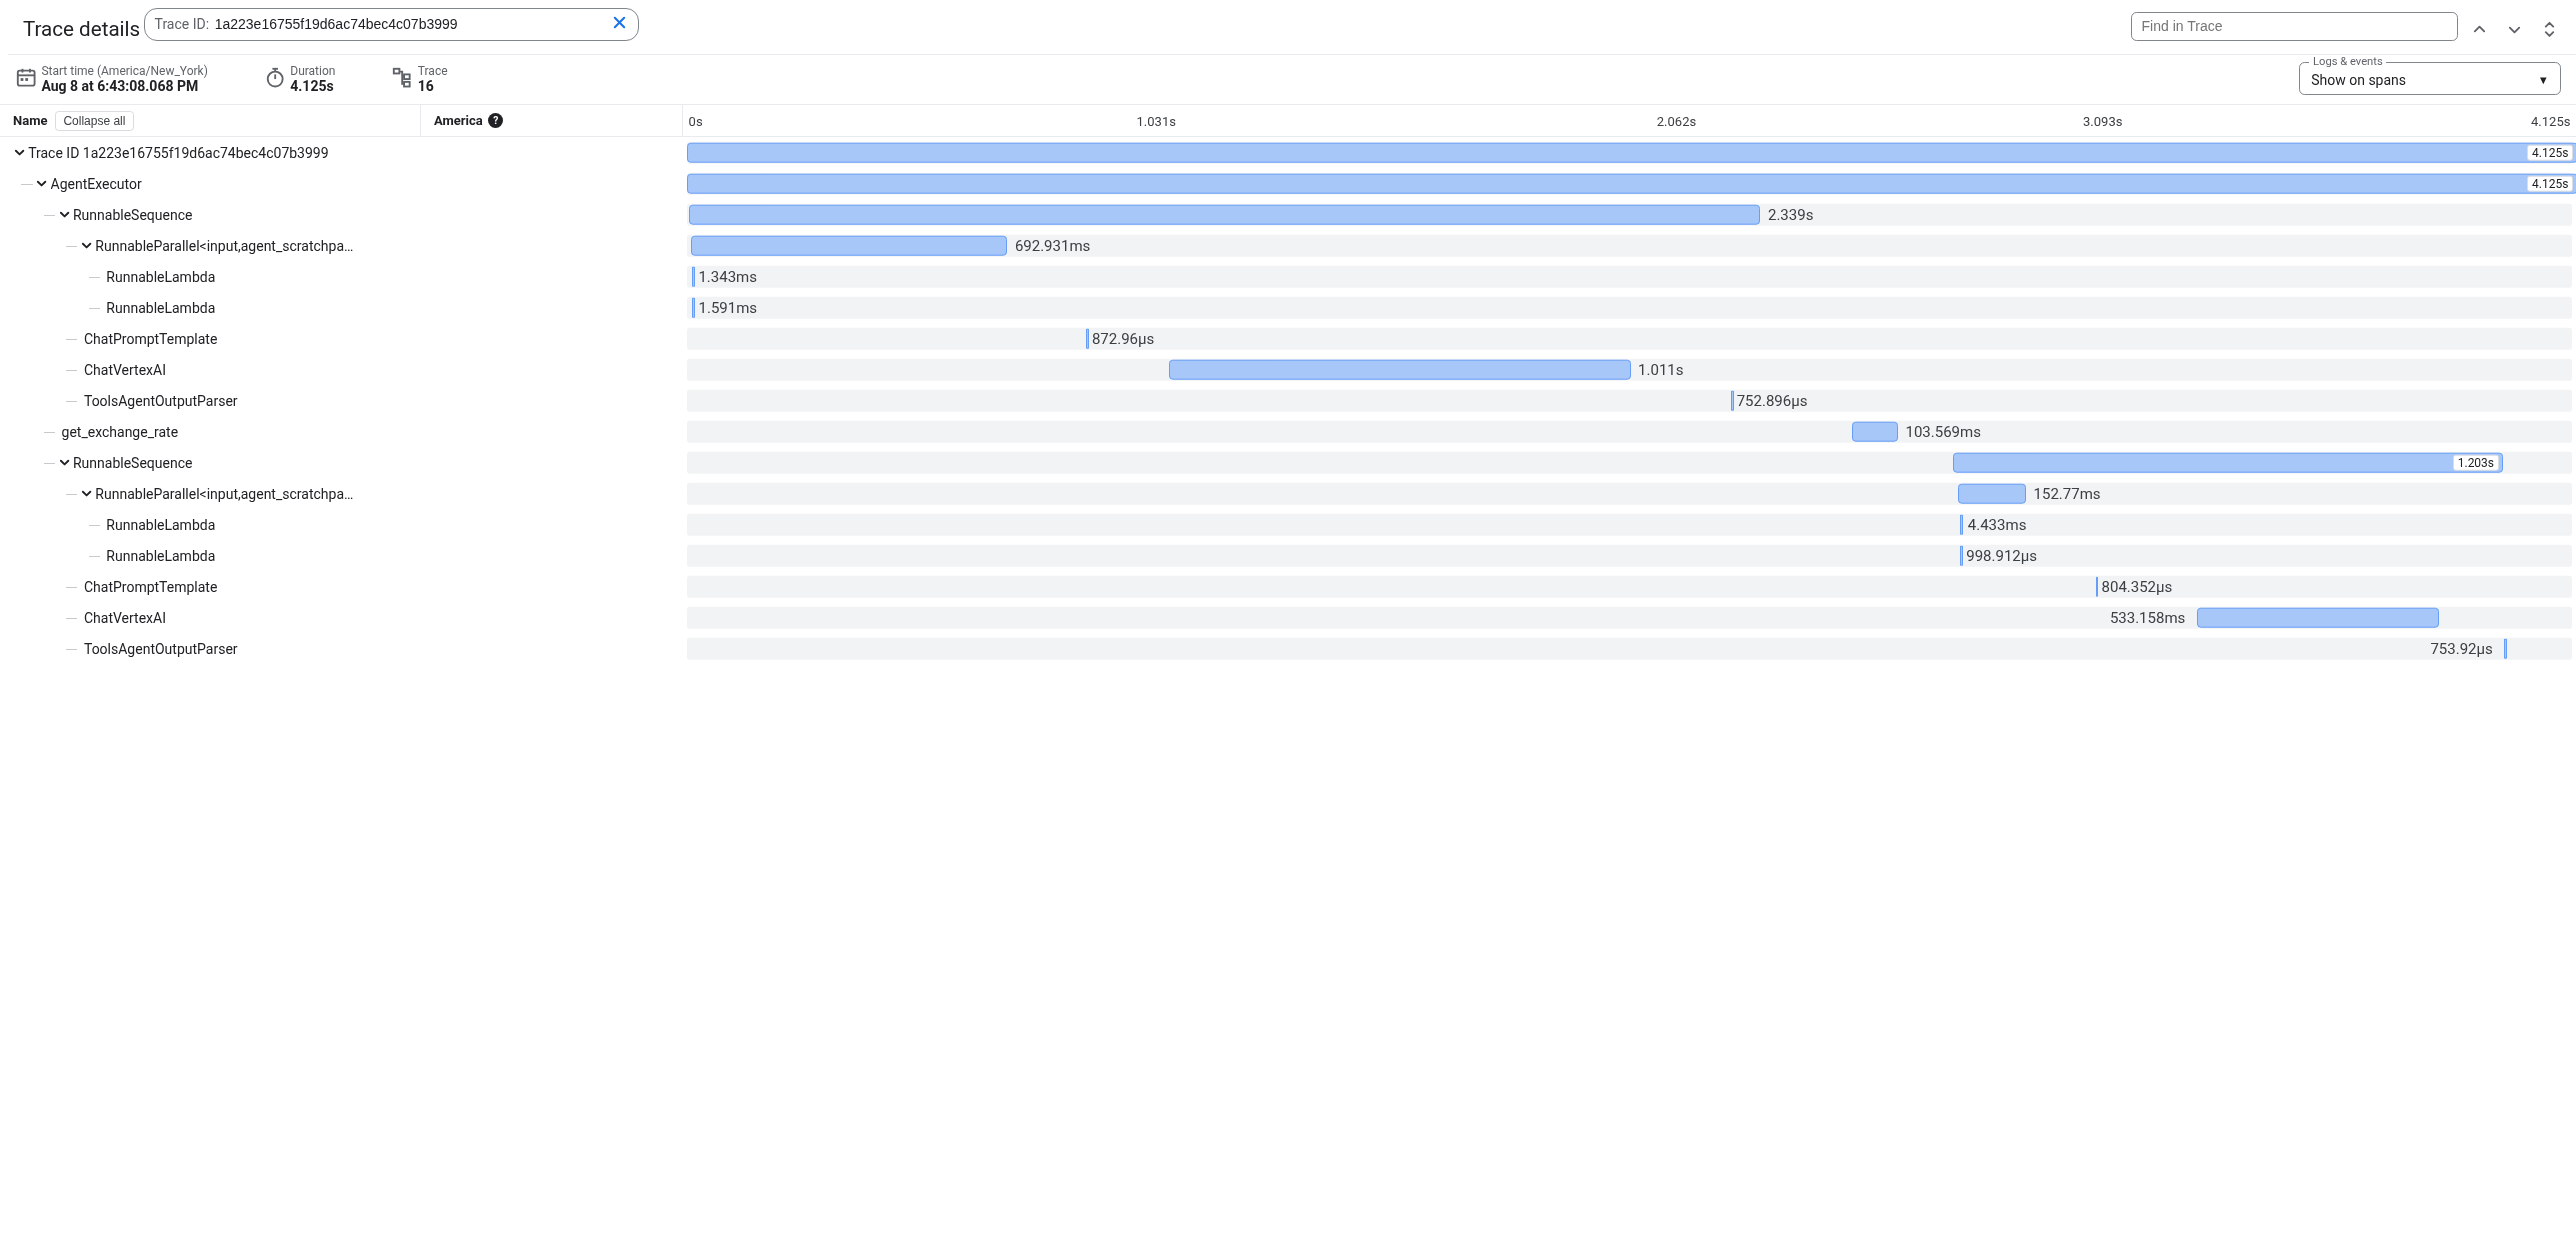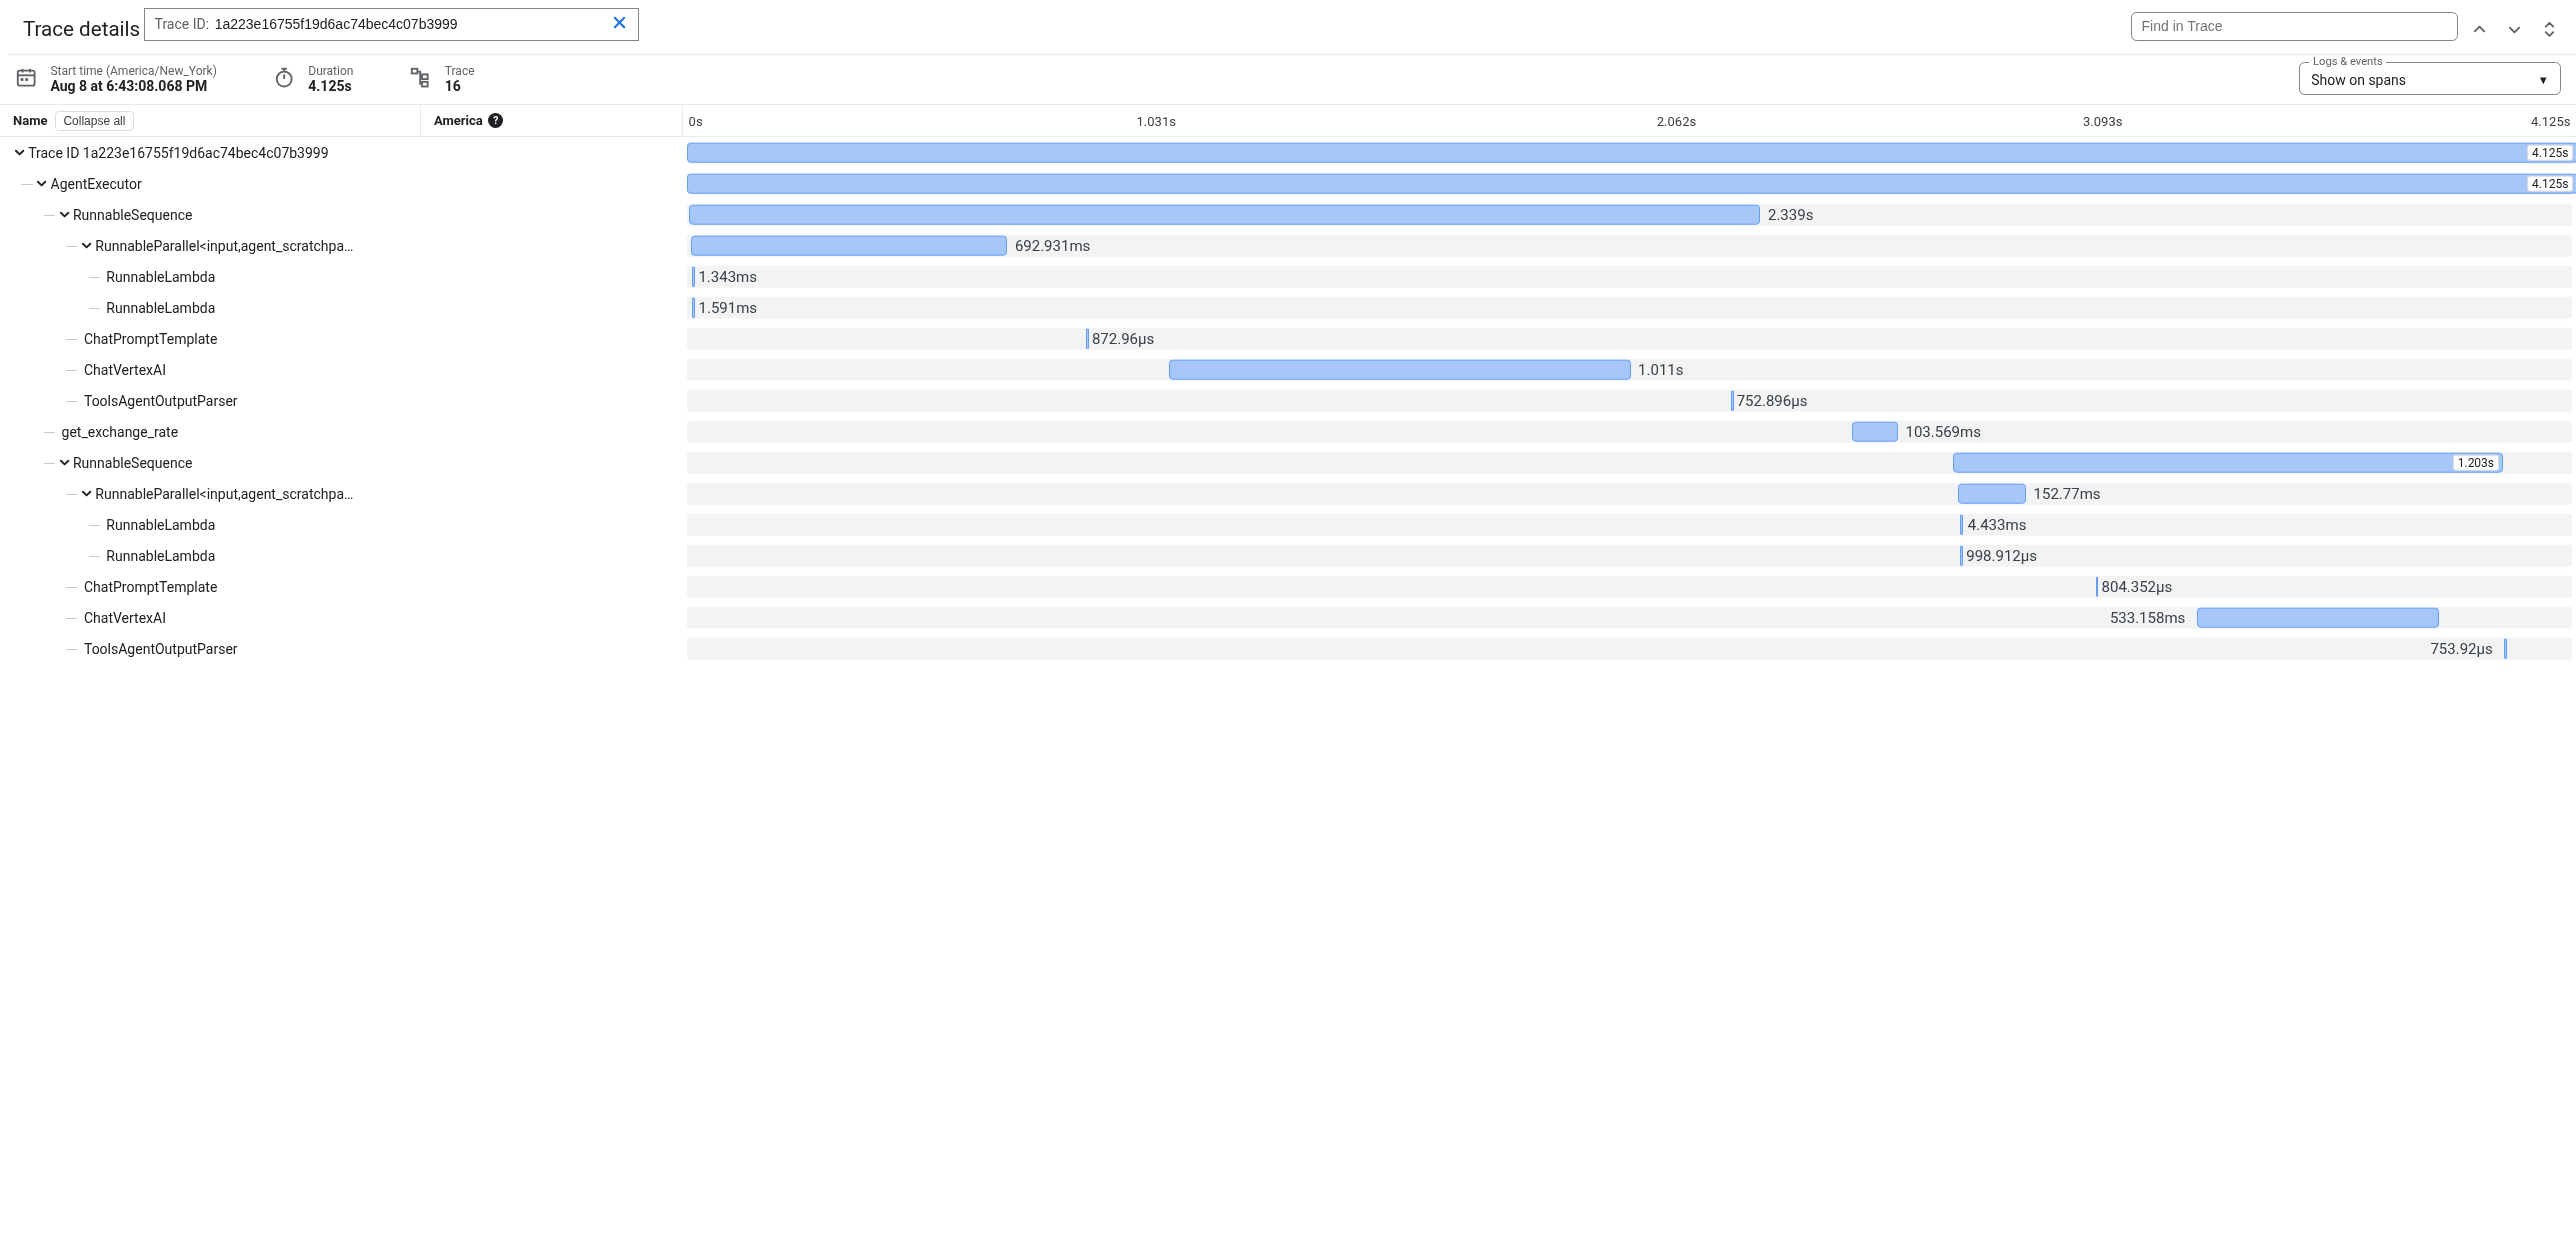--- a/index.html
+++ b/index.html
@@ -23,21 +23,21 @@
     font-size: 20.6px;
     font-weight: 400;
     color: #202124;
     letter-spacing: 0;
     white-space: nowrap;
   }
   .trace-id-field {
     display: flex;
     align-items: center;
     border: 0.9px solid #80868b;
-    border-radius: 0;
+    border-radius: 13px;
     padding: 5.6px 9.3px;
     width: 495px;
     min-width: 280px;
   }
   .trace-id-field .label {
     color: #5f6368;
     font-size: 14px;
     margin-right: 5.6px;
     white-space: nowrap;
   }
@@ -101,21 +101,21 @@
   .summary {
     display: flex;
     align-items: center;
     padding: 7.5px 15px 9.3px 15px;
     border-bottom: 0.9px solid #e8eaed;
     gap: 56px;
   }
   .summary .stat {
     display: flex;
     align-items: center;
-    gap: 13px;
+    gap: 4px;
   }
   .summary .stat .icon {
     color: #5f6368;
   }
   .summary .stat .labels .small {
     font-size: 12px;
     color: #5f6368;
   }
   .summary .stat .labels .big {
     font-size: 14px;

